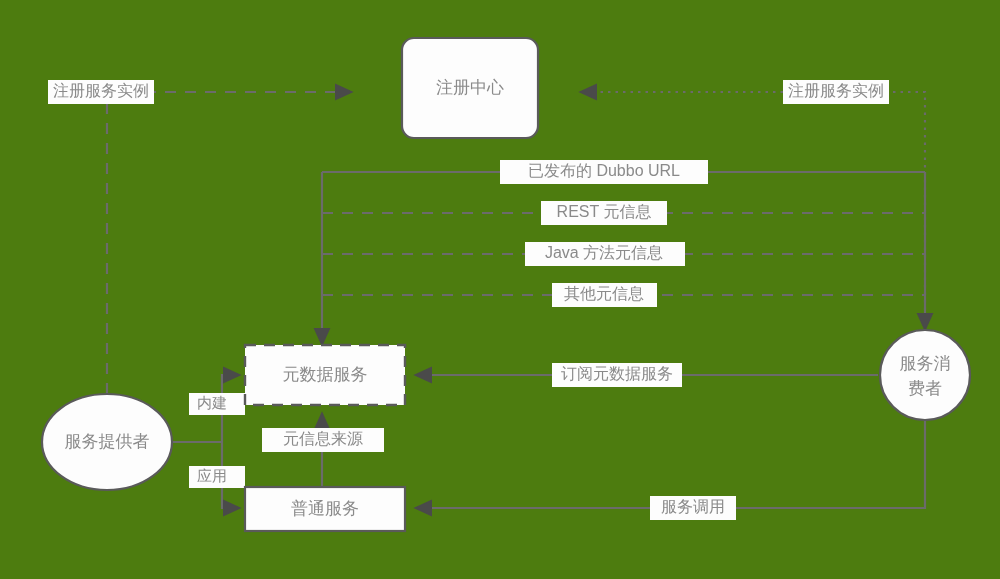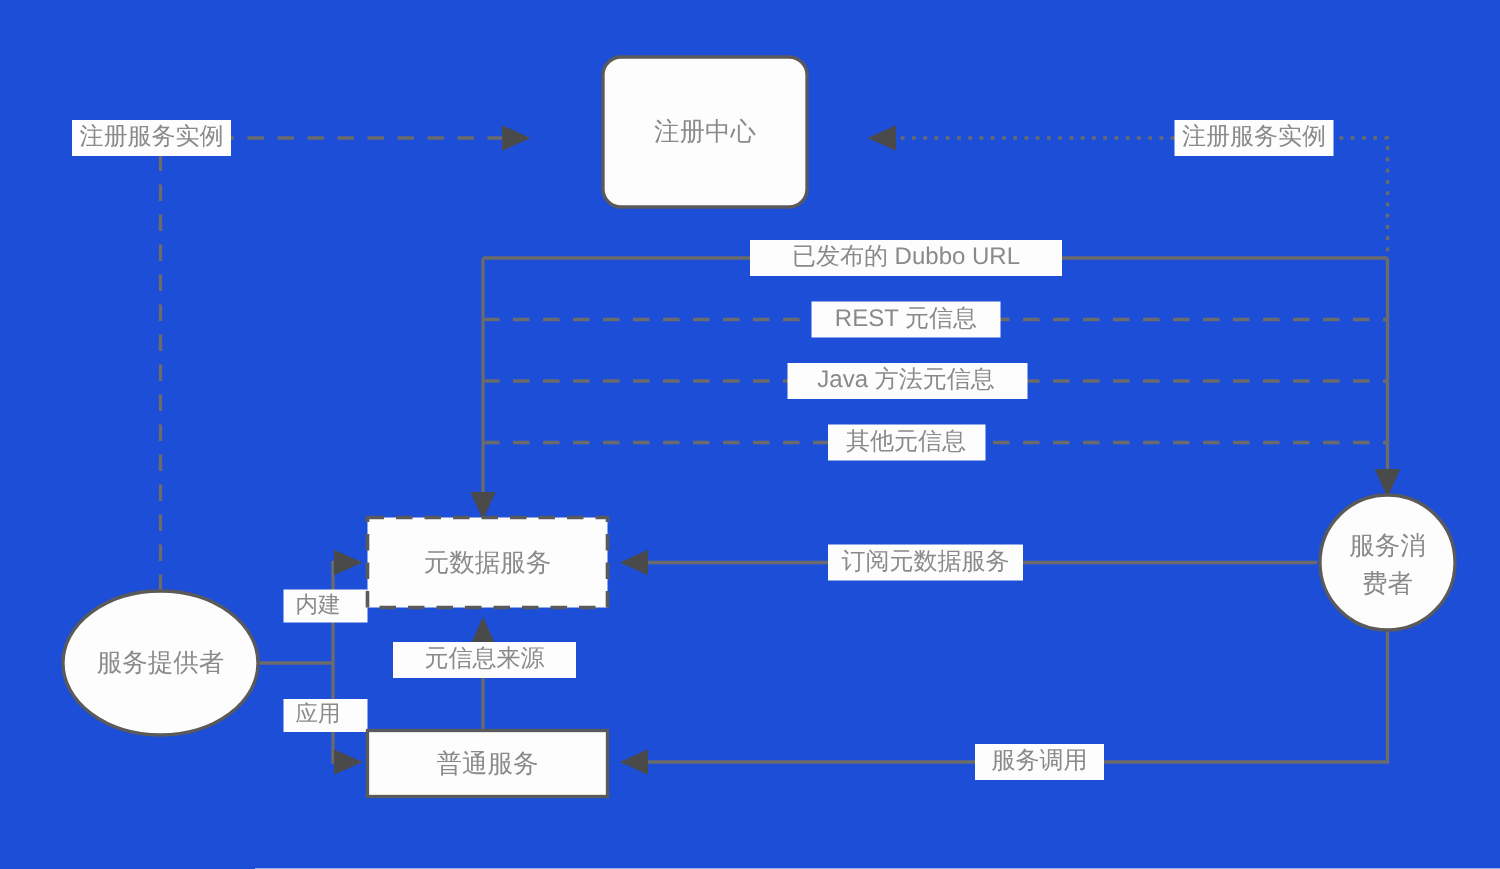--- a/index.html
+++ b/index.html
@@ -8,21 +8,21 @@
     padding: 0;
     background: #ffffff;
   }
   body {
     font-family: "Liberation Sans", "DejaVu Sans", sans-serif;
   }
   #diagram-root {
     position: relative;
     width: 1000px;
     height: 579px;
-    background: #1d4ed8;
+    background: #4d7c0f;
     overflow: hidden;
   }
   svg#diagram-svg {
     display: block;
     width: 1000px;
     height: 579px;
   }
   .node-shape {
     fill: #fdfdfd;
     stroke: #5a5a5a;

